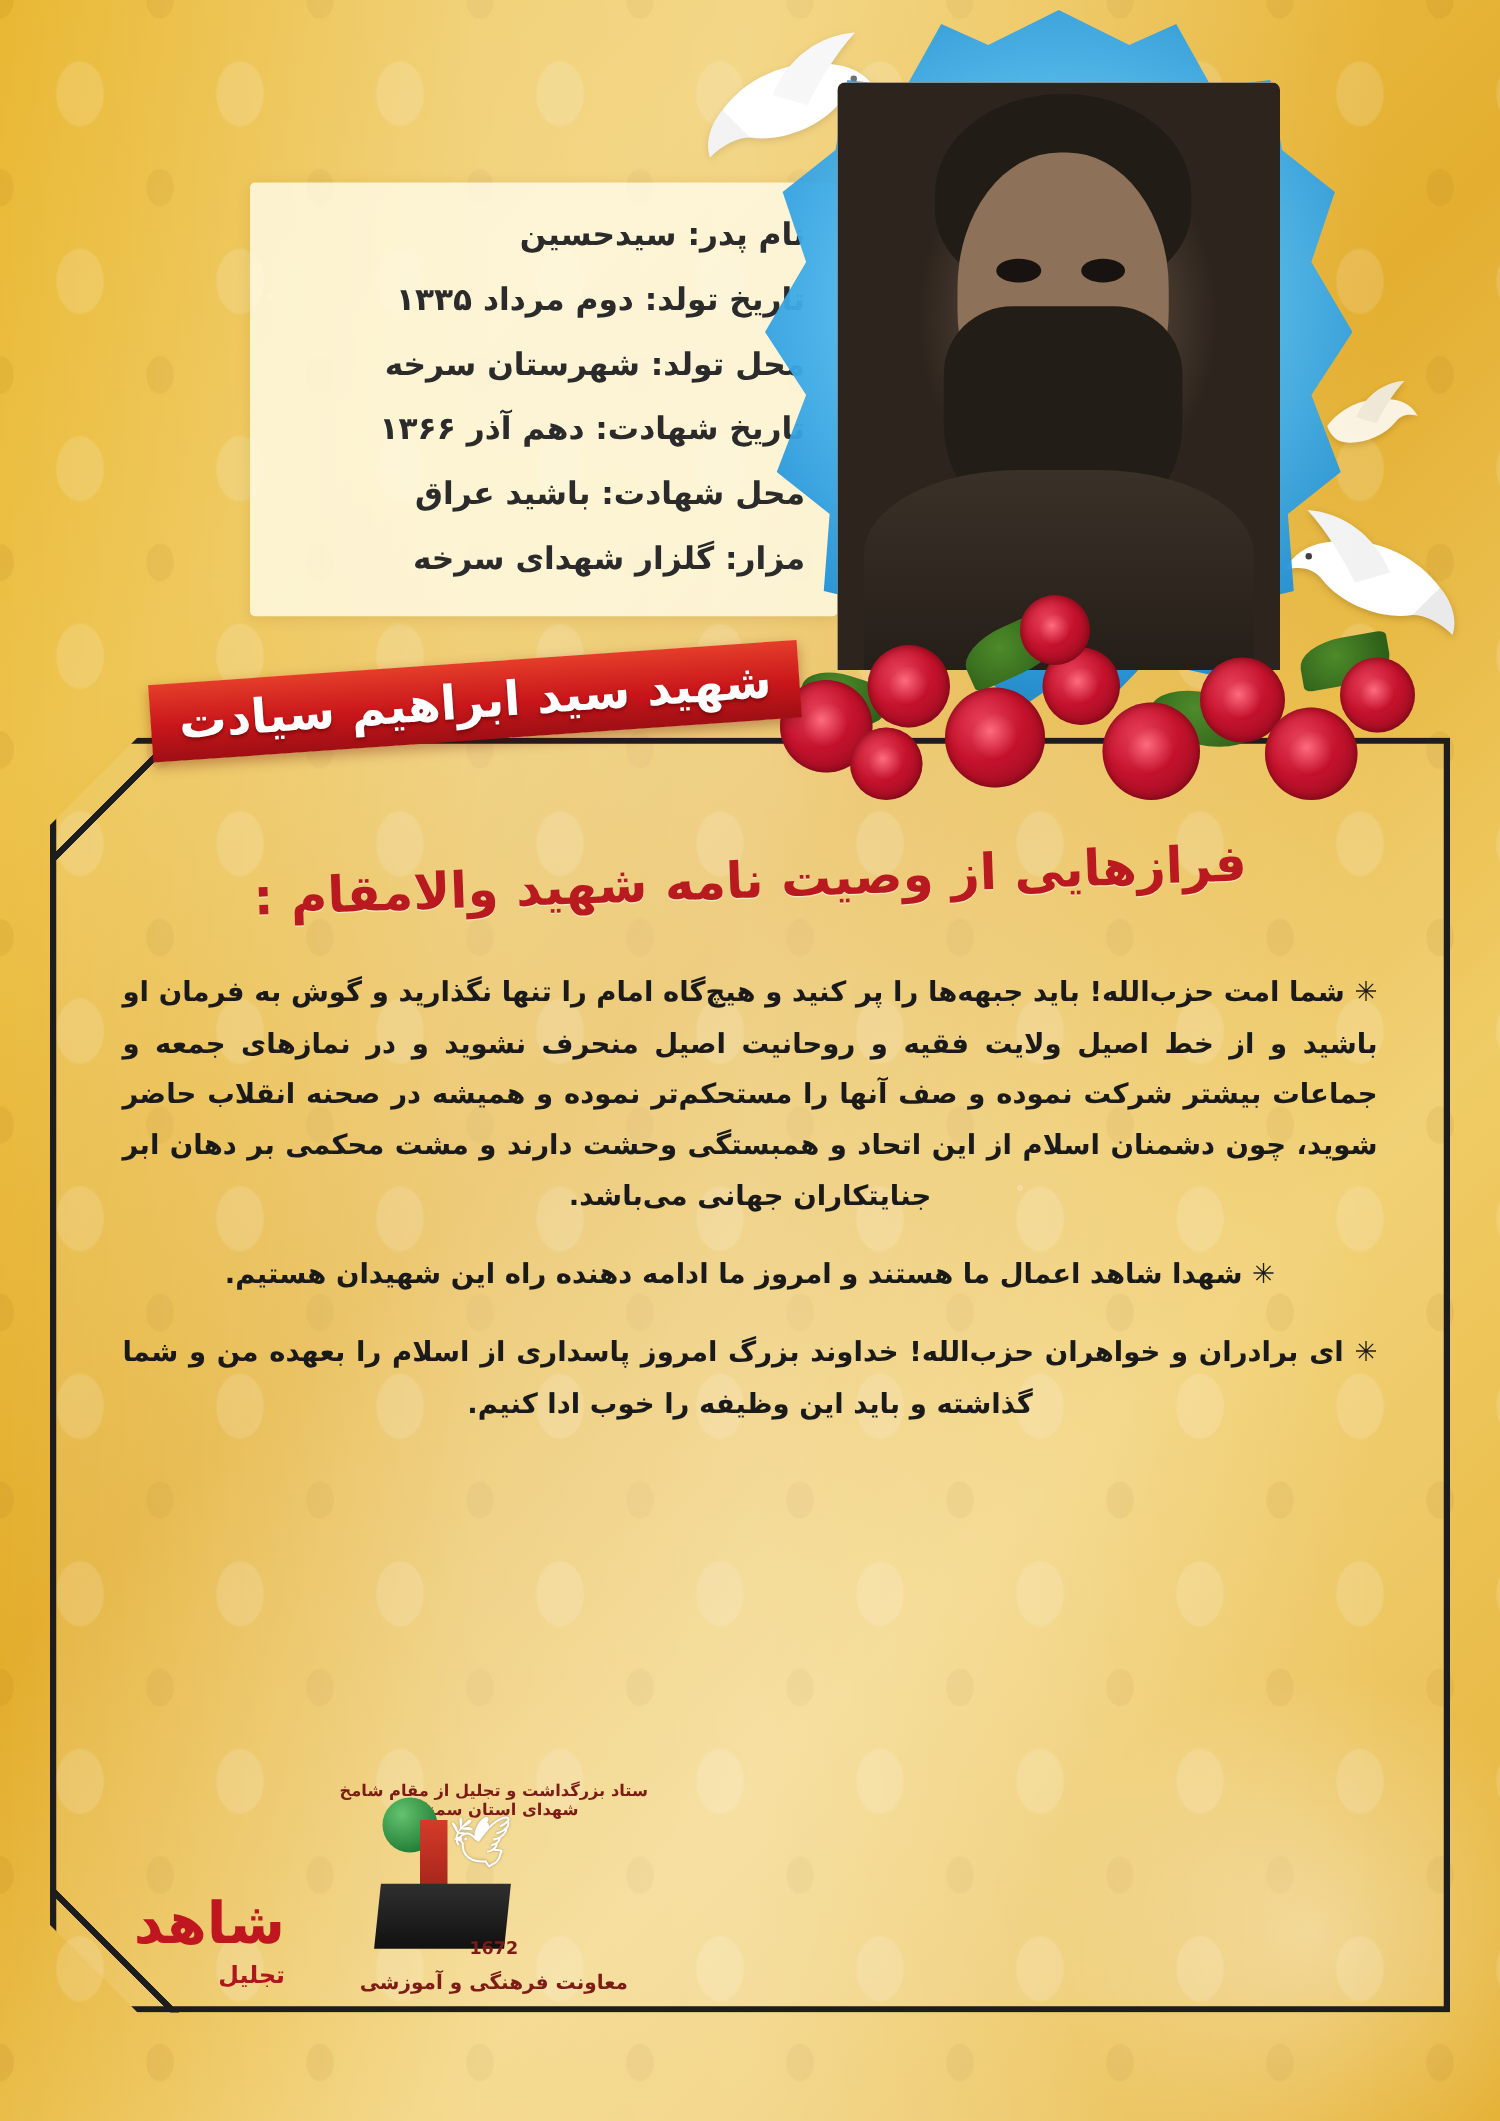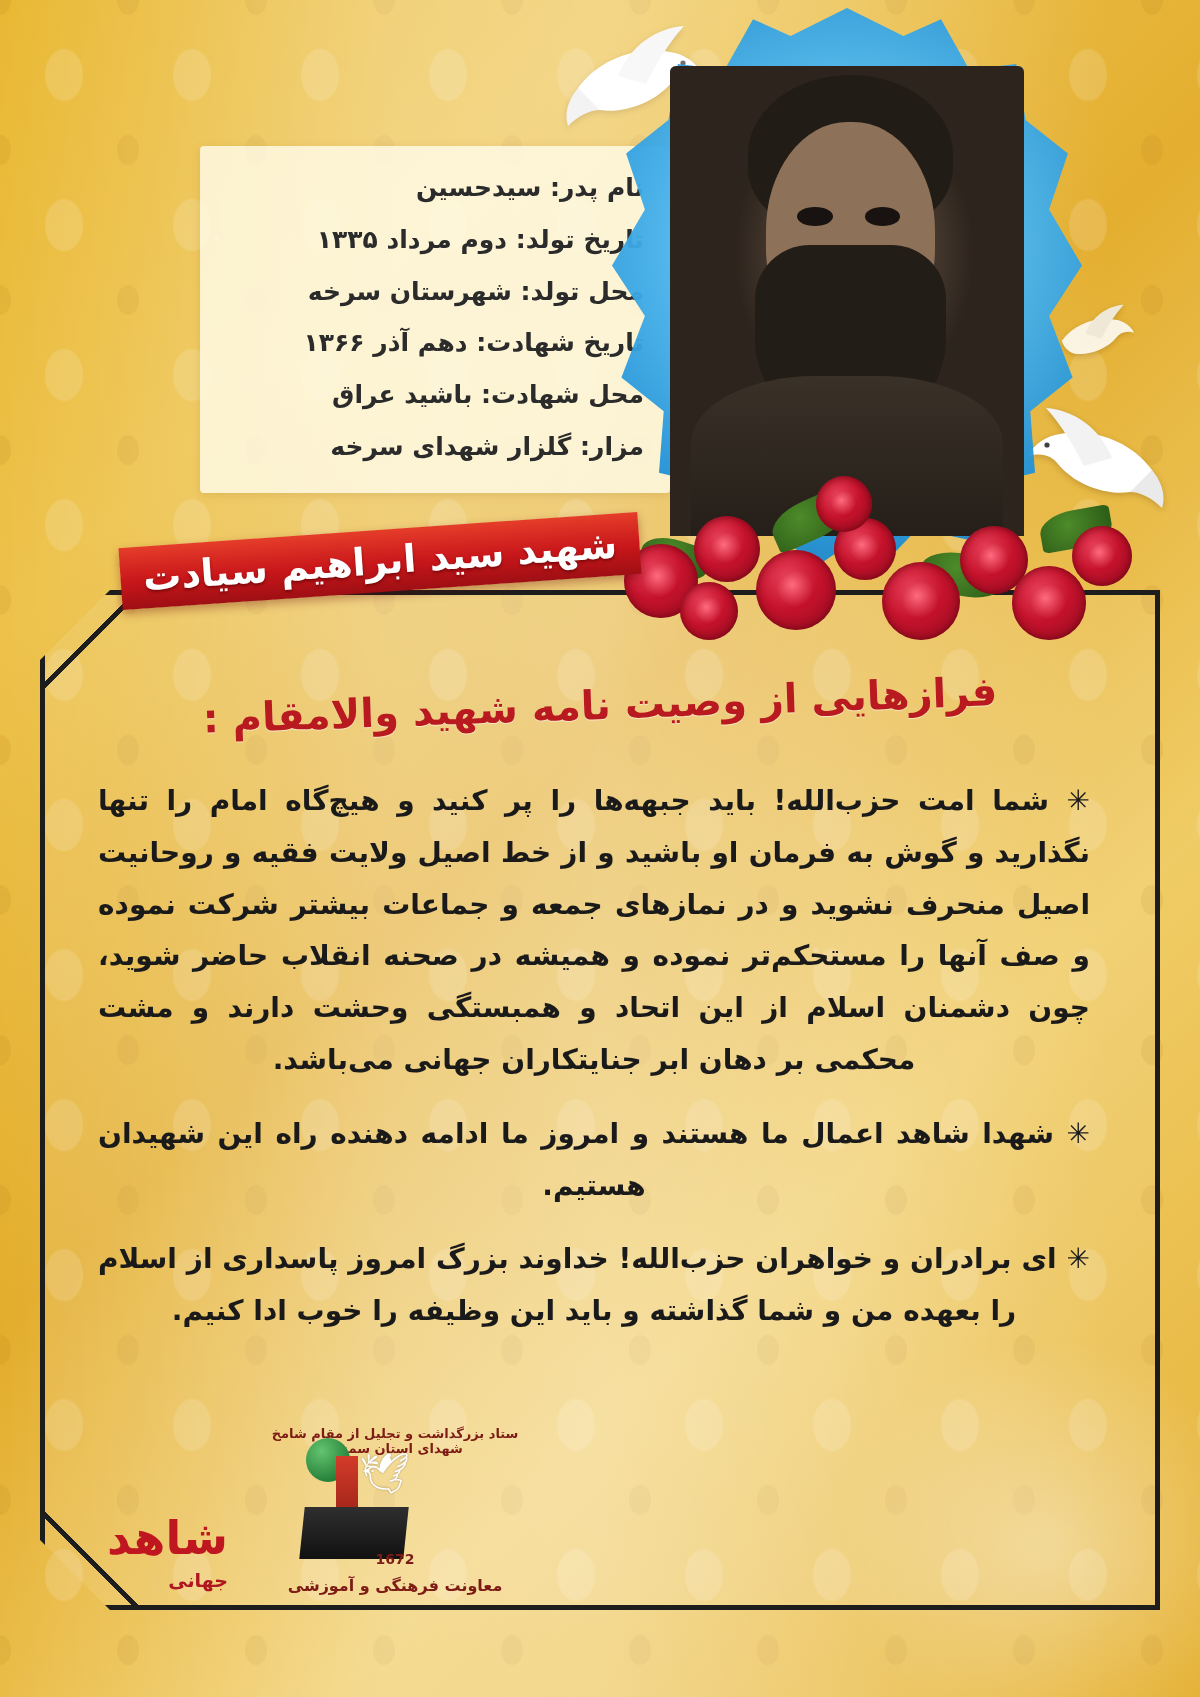--- a/index.html
+++ b/index.html
@@ -246,22 +246,22 @@
   #will-body {
     position: absolute;
     top: 185px;
     right: 58px;
     left: 58px;
     direction: rtl;
     text-align: justify;
     text-align-last: center;
   }
   #will-body p {
-    margin: 0 12px 22px 0;
-    font-size: 28px;
+    margin: 0 0 22px 0;
+    font-size: 22px;
     font-weight: bold;
     line-height: 1.85;
     color: #1a1a1a;
   }
 
   
   #footer-logos {
     position: absolute;
     left: 60px;
     bottom: 90px;
@@ -406,21 +406,21 @@
       <p>✳ شما امت حزب‌الله! باید جبهه‌ها را پر کنید و هیچ‌گاه امام را تنها نگذارید و گوش به فرمان او باشید و از خط اصیل ولایت فقیه و روحانیت اصیل منحرف نشوید و در نمازهای جمعه و جماعات بیشتر شرکت نموده و صف آنها را مستحکم‌تر نموده و همیشه در صحنه انقلاب حاضر شوید، چون دشمنان اسلام از این اتحاد و همبستگی وحشت دارند و مشت محکمی بر دهان ابر جنایتکاران جهانی می‌باشد.</p>
       <p>✳ شهدا شاهد اعمال ما هستند و امروز ما ادامه دهنده راه این شهیدان هستیم.</p>
       <p>✳ ای برادران و خواهران حزب‌الله! خداوند بزرگ امروز پاسداری از اسلام را بعهده من و شما گذاشته و باید این وظیفه را خوب ادا کنیم.</p>
     </div>
   </div>
 
   <div id="footer-logos">
 
     <div class="logo-block" id="logo-shahed">
       <div class="mark">شاهد</div>
-      <div class="sub">جهانی</div>
+      <div class="sub">تجلیل</div>
     </div>
 
     <div class="logo-block" id="logo-edu">
       <div class="arc-top">ستاد بزرگداشت و تجلیل از مقام شامخ شهدای استان سمنان</div>
       <div class="emblem">
         <div class="globe"></div>
         <div class="dove2">🕊</div>
         <div class="pen"></div>
         <div class="book"></div>
       </div>

